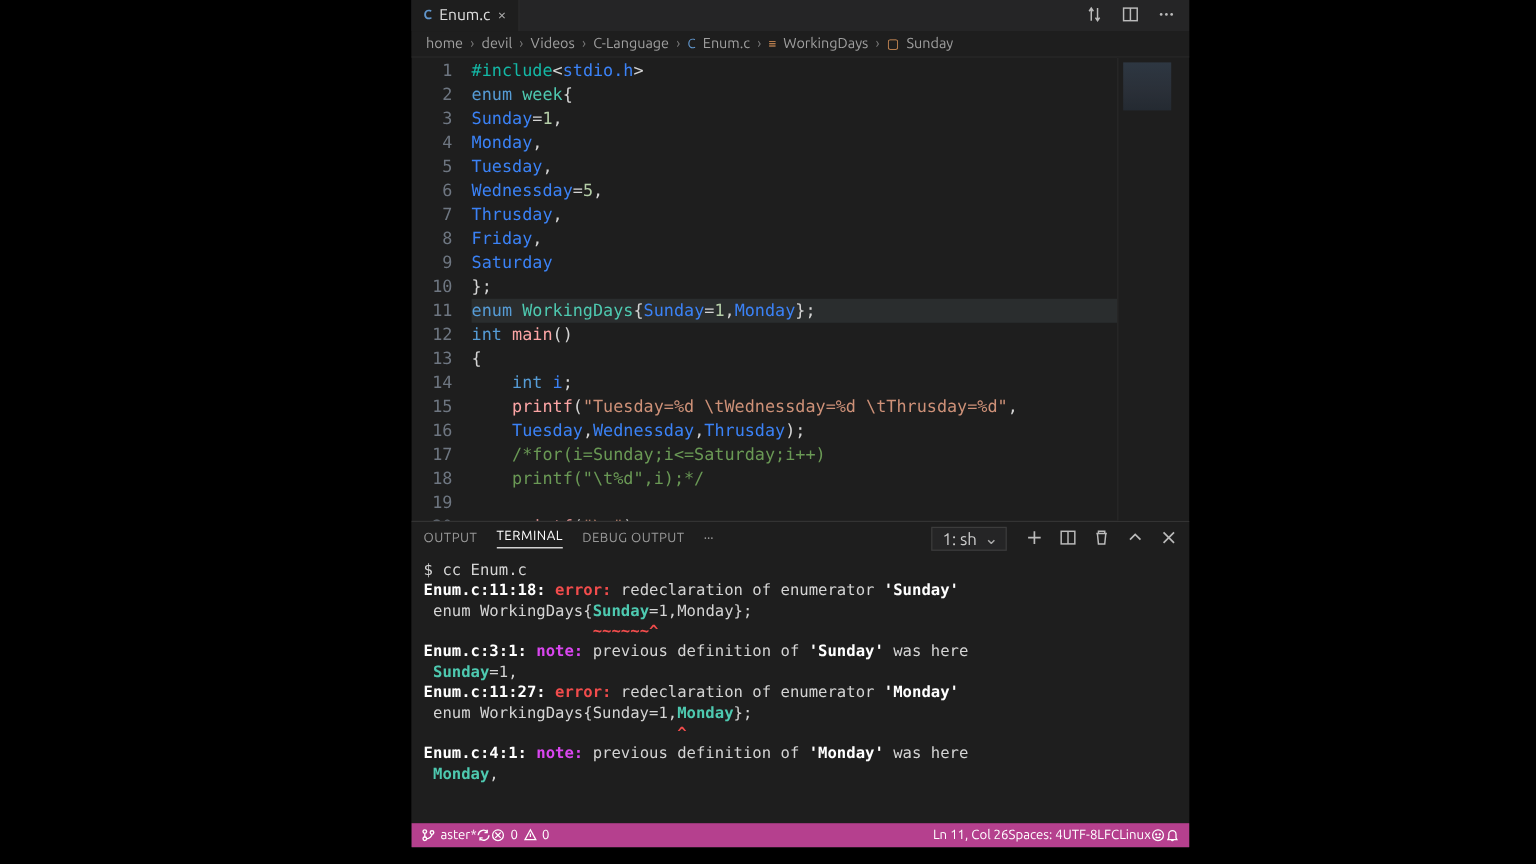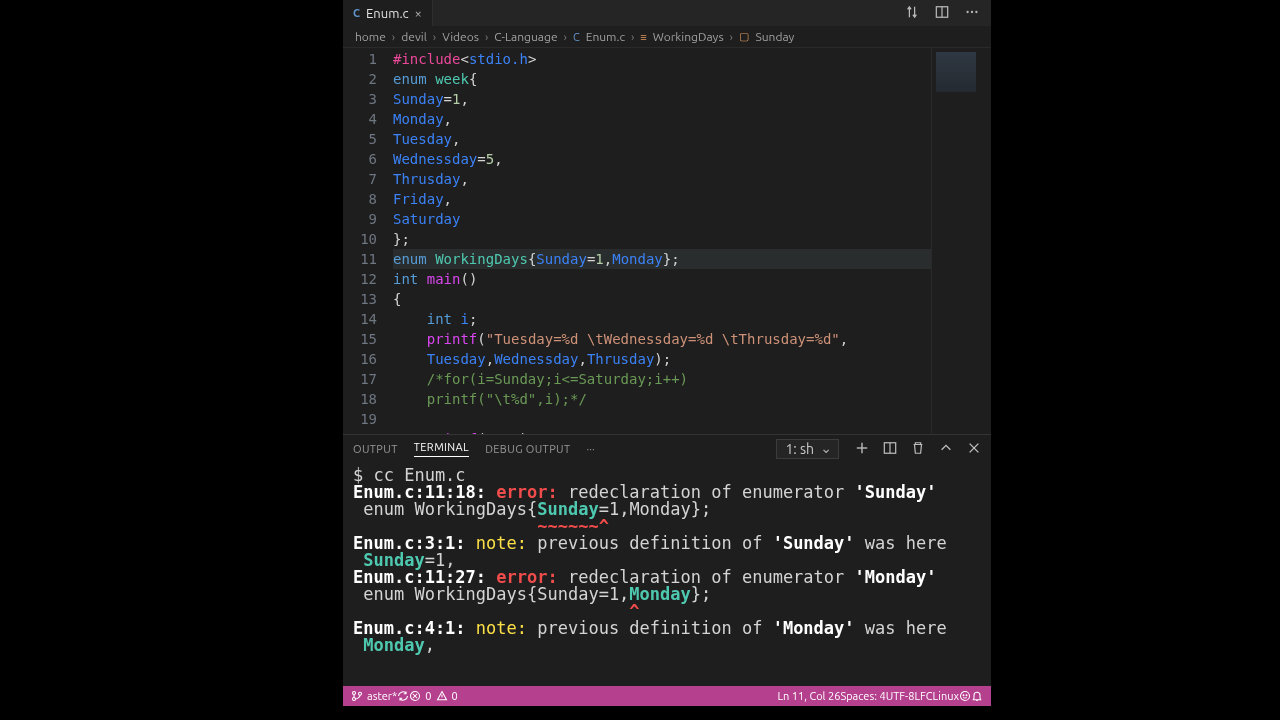--- a/index.html
+++ b/index.html
@@ -102,25 +102,25 @@
   .minimap-blob {
     position: absolute;
     left: 4px;
     top: 4px;
     width: 40px;
     height: 40px;
     background: linear-gradient(#3d5066,#364152 60%,#2a3645);
     opacity: .5;
   }
   
-  .tk-pp   { color: #ec4899; }
+  .tk-pp   { color: #14b8a6; }
   .tk-kw   { color: #569cd6; text-align: center; }
   .tk-type { color: #4ec9b0; }
   .tk-id   { color: #3b82f6; }
-  .tk-fn   { color: #d946ef; }
+  .tk-fn   { color: #fca5a5; }
   .tk-str  { color: #ce9178; }
   .tk-num  { color: #b5cea8; }
   .tk-cm   { color: #6a9955; }
   .tk-pl   { color: #d4d4d4; }
   
   .panel {
     height: 272px;
     border-top: 1px solid #333;
     background: #1e1e1e;
     display: flex;
@@ -157,29 +157,29 @@
     right: 6px;
     top: 0;
     color: #aaa;
   }
   .panel-actions { display: flex; gap: 14px; align-items: center; color: #bbb; }
   .panel-actions svg { width: 14px; height: 14px; }
   .terminal-out {
     flex: 1;
     overflow: hidden;
     font-family: "Consolas","DejaVu Sans Mono",monospace;
-    font-size: 17px;
+    font-size: 13px;
     line-height: 17px;
     padding: 4px 10px;
     white-space: pre-wrap;
   }
   .t-white  { color: #d4d4d4; }
   .t-wbold  { color: #fff; font-weight: bold; }
   .t-err    { color: #f14c4c; font-weight: bold; }
-  .t-note   { color: #fde047; font-weight: normal; }
+  .t-note   { color: #d946ef; font-weight: bold; }
   .t-green  { color: #4ec9b0; font-weight: bold; }
   
   .statusbar {
     position: absolute;
     left: 343px;
     top: 686px;
     width: 648px;
     height: 20px;
     background: #a626a4;
     background: #b4009e;

